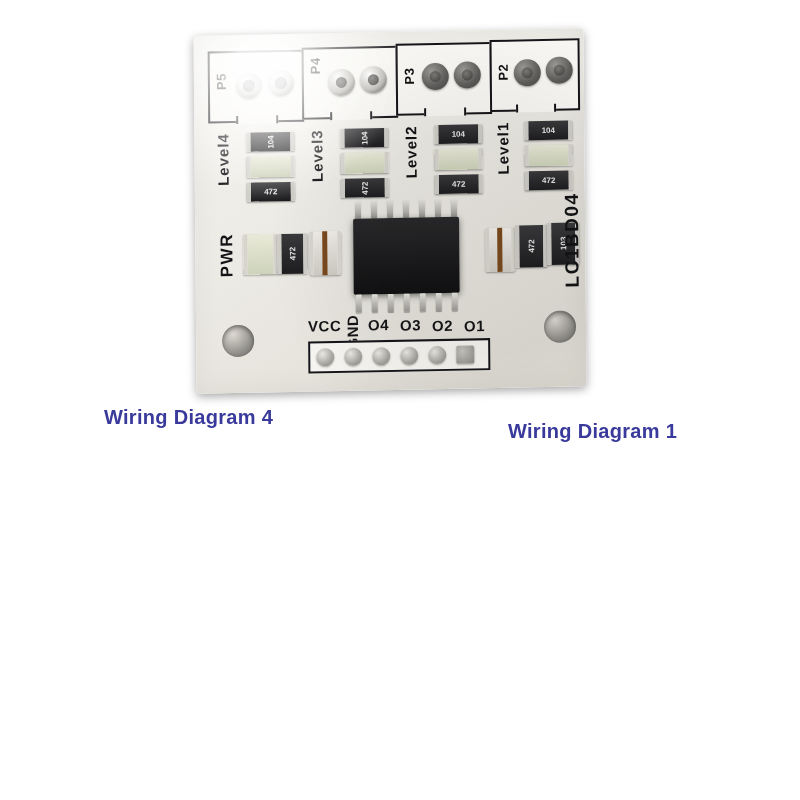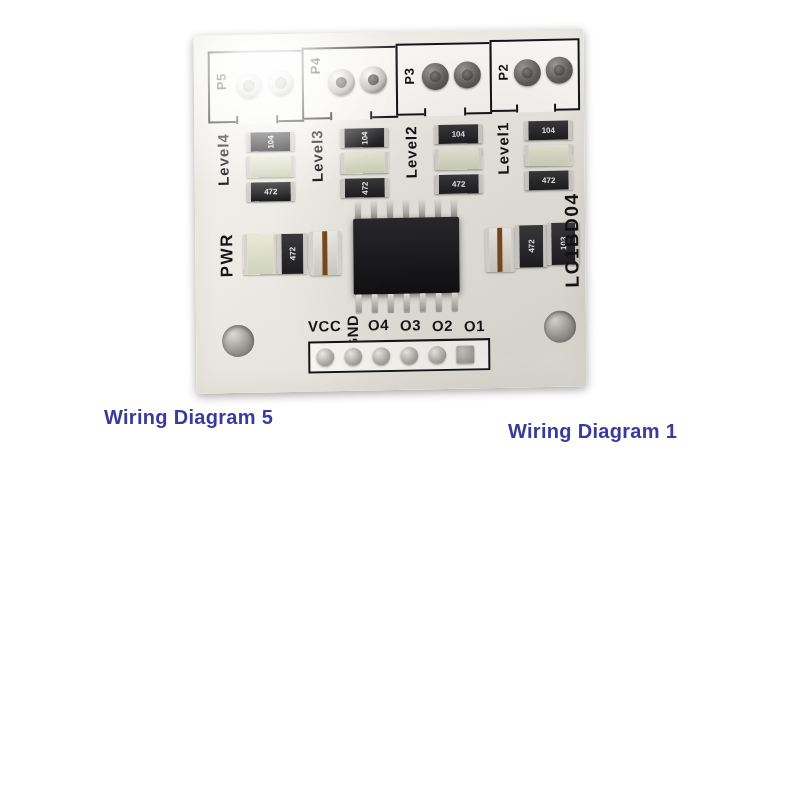--- a/index.html
+++ b/index.html
@@ -227,21 +227,21 @@
       <div class="spad" style="left:6px;top:5px;width:18px;height:18px;"></div>
       <div class="spad" style="left:34px;top:5px;width:18px;height:18px;"></div>
       <div class="spad" style="left:62px;top:5px;width:18px;height:18px;"></div>
       <div class="spad" style="left:90px;top:5px;width:18px;height:18px;"></div>
       <div class="spad" style="left:118px;top:5px;width:18px;height:18px;"></div>
       <div class="spad sq" style="left:146px;top:5px;width:18px;height:18px;"></div>
     </div>
   </div>
 </div>
 
-<div class="title" style="left:104px;top:406px;">Wiring Diagram 5</div>
+<div class="title" style="left:104px;top:406px;">Wiring Diagram 4</div>
 <div class="title" style="left:508px;top:420px;">Wiring Diagram 1</div>
 
 <div class="abs" style="left:0px;top:450px;width:400px;height:350px;">
 
   
   
   
   
   
   

